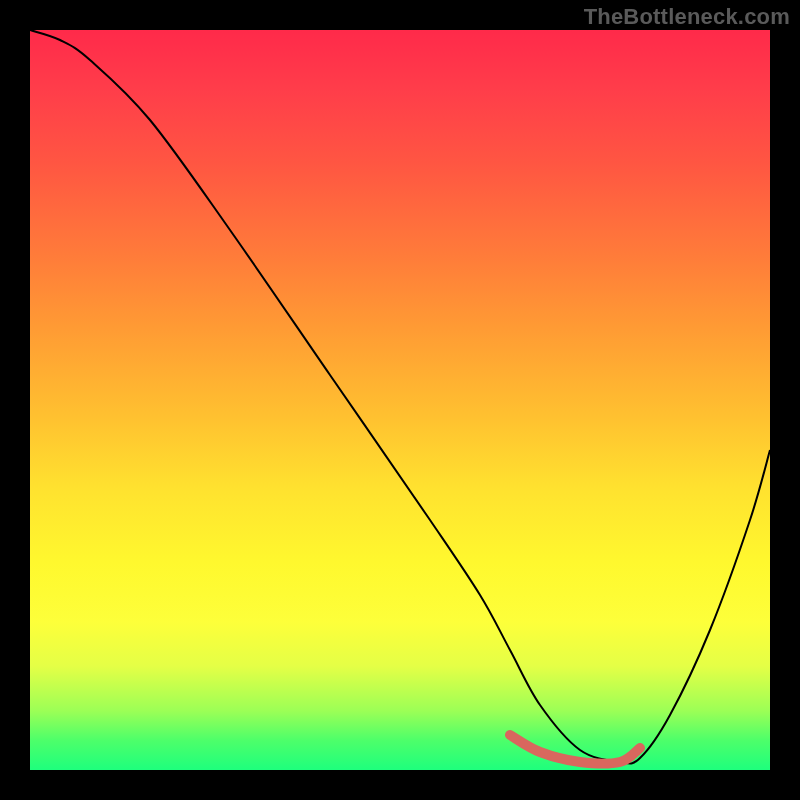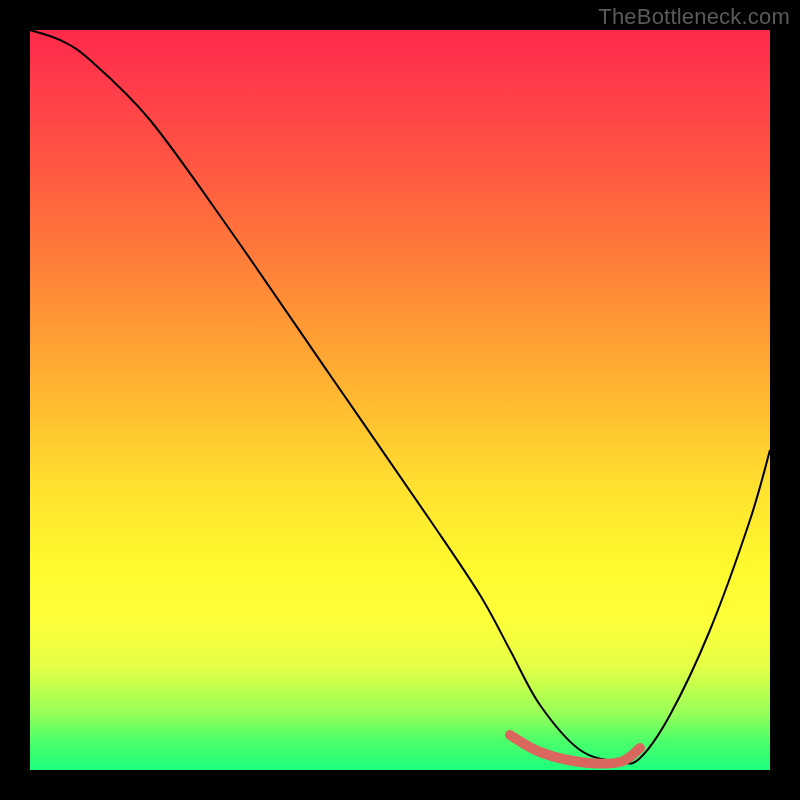--- a/index.html
+++ b/index.html
@@ -42,21 +42,21 @@
       #4dff6a 96%,
       #1eff7d 100%
     );
   }
   .watermark {
     position: absolute;
     top: 4px;
     right: 10px;
     color: #5a5a5a;
     font-size: 22px;
-    font-weight: 400;
+    font-weight: 700;
     letter-spacing: 0.2px;
   }
   svg.curve {
     position: absolute;
     top: 0;
     left: 0;
     width: 740px;
     height: 740px;
     pointer-events: none;
   }

